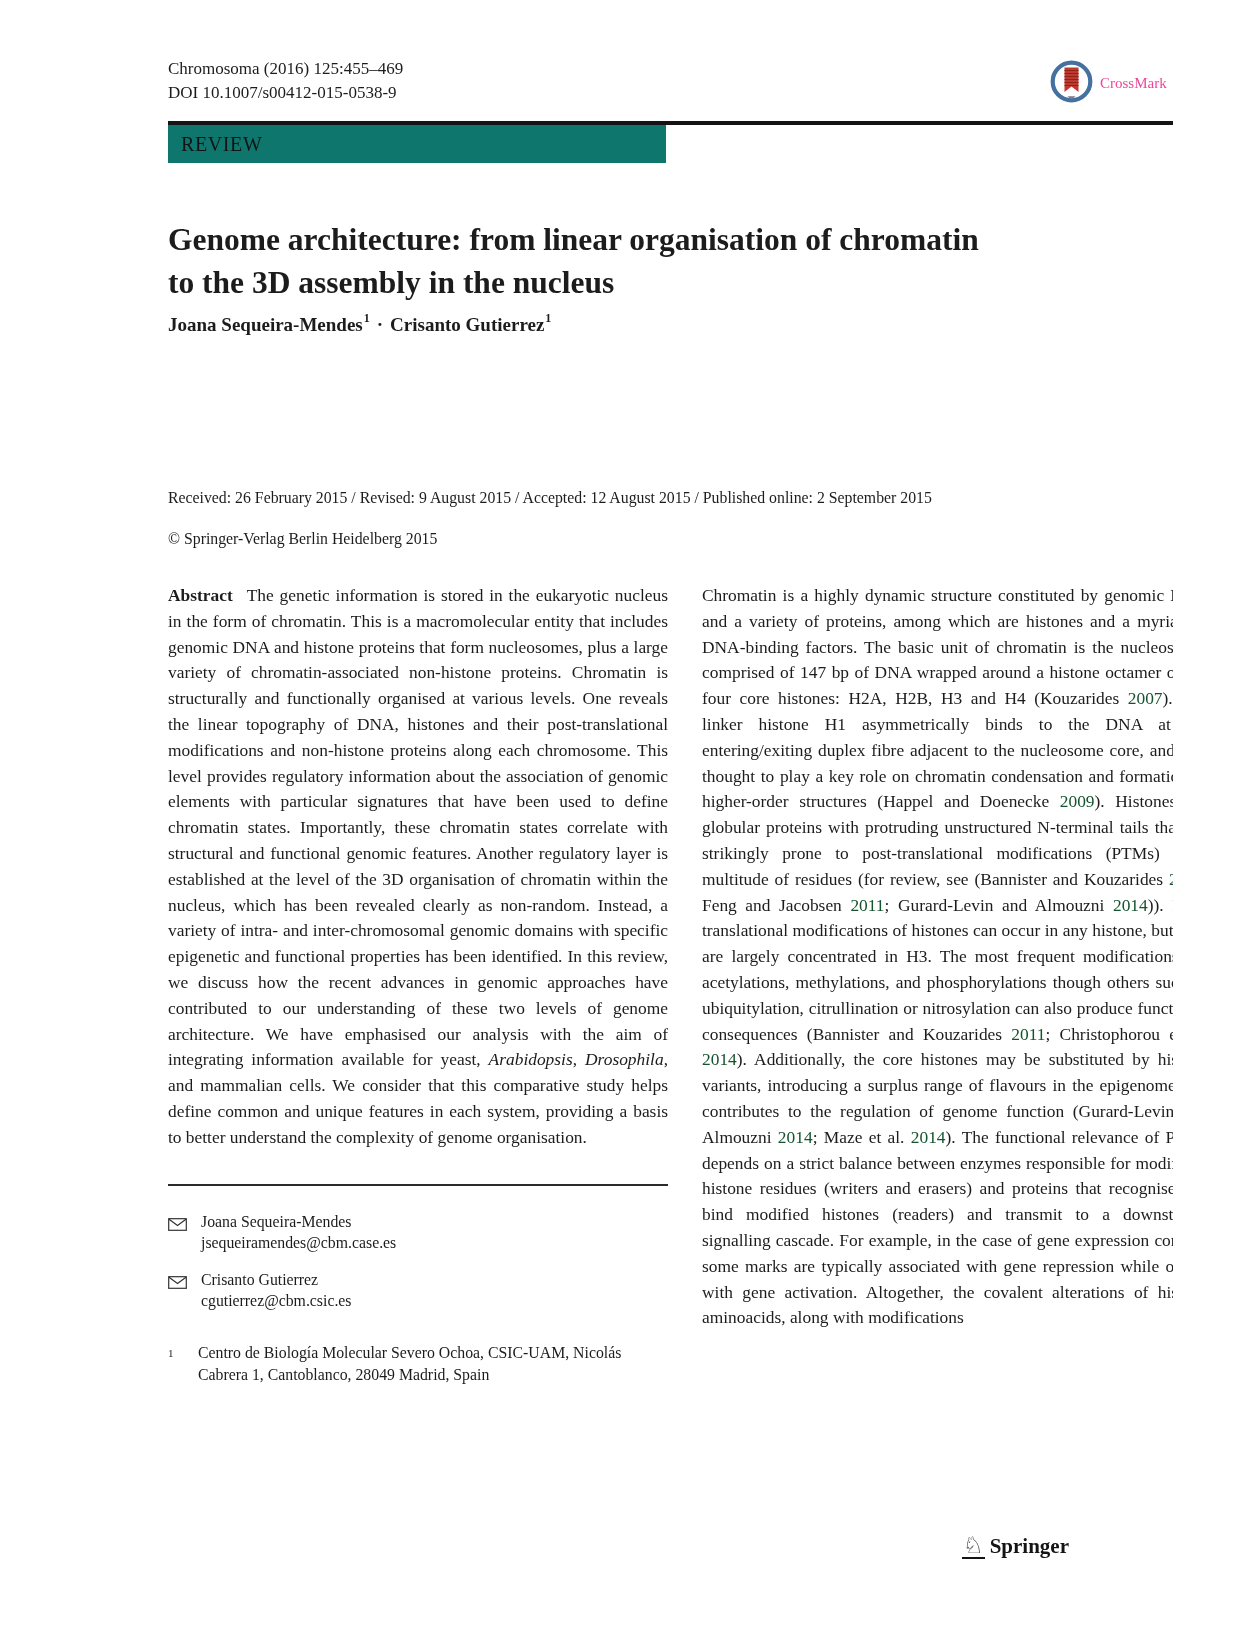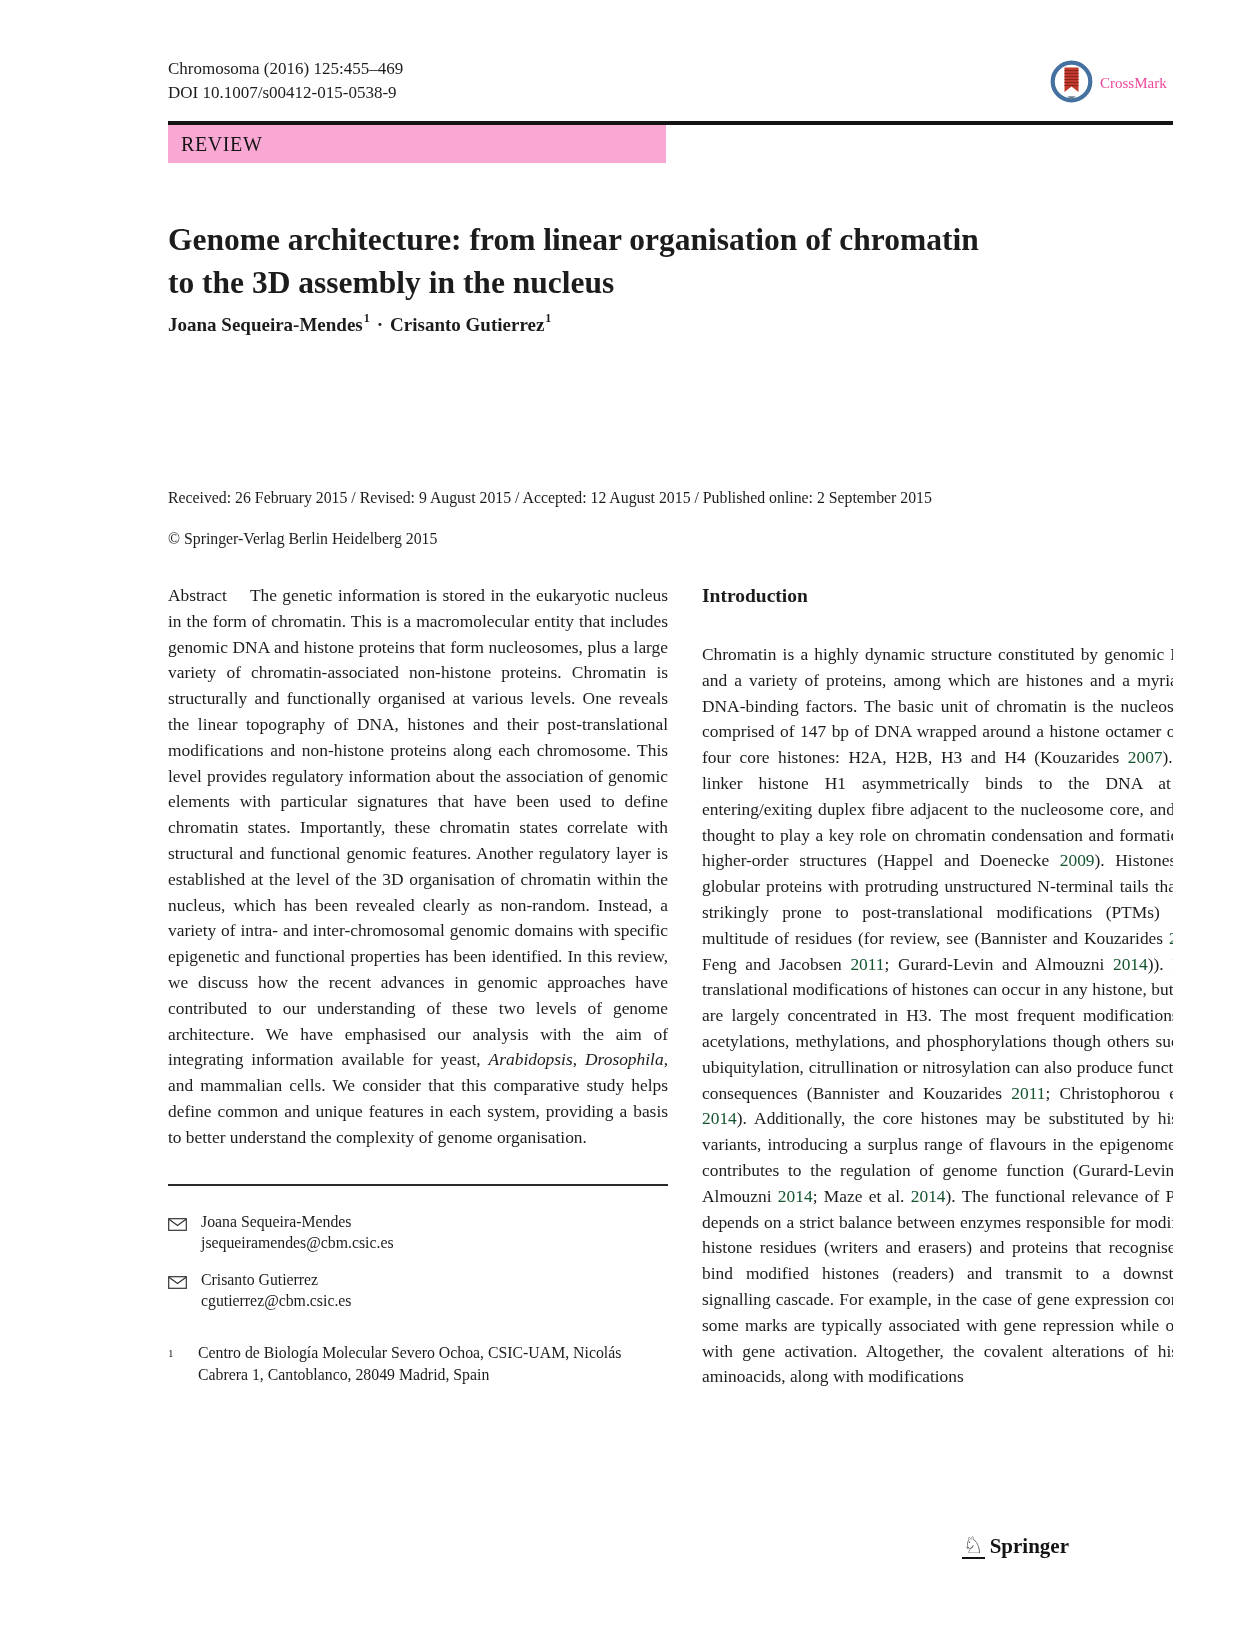--- a/index.html
+++ b/index.html
@@ -7,38 +7,38 @@
     position:relative; width:1105px; height:1648px; background:#ffffff;
     font-family:"Liberation Serif", serif; color:#1c1c1c; overflow:hidden;
     margin:0 auto;
   }
   .journal-lines { position:absolute; left:100px; top:57px; font-size:17px; line-height:24px; }
   .crossmark { position:absolute; left:982px; top:60px; display:flex; align-items:center; gap:7px; }
   .crossmark-label { font-size:15px; color:#ec4899;text-align:right; }
   .top-rule { position:absolute; left:100px; top:121px; width:1040px; height:4px; background:#141414; }
   .review-banner {
     position:absolute; left:100px; top:125px; width:498px; height:38px;
-    background:#f9a8d4; display:flex; align-items:center; box-sizing:border-box;
+    background:#0f766e; display:flex; align-items:center; box-sizing:border-box;
     padding-left:13px; font-size:20px; letter-spacing:0.6px; color:#141414;
   }
   .article-title {
     position:absolute; left:100px; top:197px; width:1040px;
     font-size:31.5px; font-weight:bold; line-height:43px; white-space:pre-line;
   }
   .authors { position:absolute; left:100px; top:313px; font-size:19px; font-weight:bold; }
   .authors sup { font-size:12px; position:relative; top:-2px; margin-left:1px; }
   .author-sep { margin:0 7px; }
   .dates-line { position:absolute; left:100px; top:489px; font-size:15.8px; }
   .copyright-line { position:absolute; left:100px; top:513px; font-size:15.8px;margin-top:17px; }
   .columns { position:absolute; left:100px; top:583px; width:1040px; display:flex; gap:34px; }
   .col { box-sizing:border-box; }
   .col-left { width:500px; }
   .col-right { width:506px; }
   .body-par { font-size:17.4px; line-height:25.8px; text-align:justify; margin:0; }
-  .abstract-label { font-weight:normal; margin-right:23px; }
+  .abstract-label { font-weight:bold; margin-right:14px; }
   .cite-link { color:#14532d; text-decoration:none; cursor:pointer; }
   .intro-heading { font-size:19.5px; font-weight:bold; margin:0 0 33px 0; line-height:26px; }
   .foot-rule { height:2px; background:#2a2a2a; margin:33px 0 25px 0; width:100%; }
   .corr-entry { display:flex; font-size:15.8px; line-height:21.5px; margin-bottom:15px; }
   .env-icon { flex:0 0 20px; margin-right:13px; padding-top:4px; }
   .affiliation { display:flex; font-size:15.8px; line-height:22.5px; margin-top:30px; width:492px; }
   .affil-sup { flex:0 0 30px; font-size:11px; padding-top:0px; }
   .springer-logo {
     position:absolute; right:104px; top:1534px;
     display:flex; align-items:flex-end; gap:5px;
@@ -94,21 +94,21 @@
 
       <div class="corr-entry">
         <span class="env-icon">
           <svg width="19" height="13" viewBox="0 0 19 13">
               <rect x="0.7" y="0.7" width="17.6" height="11.6" fill="none" stroke="#333" stroke-width="1.2"></rect>
               <path d="M1,1.2 L9.5,7.6 L18,1.2" fill="none" stroke="#333" stroke-width="1.2"></path>
             </svg>
         </span>
         <span>
           <div>Joana Sequeira-Mendes</div>
-          <div>jsequeiramendes@cbm.csic.es</div>
+          <div>jsequeiramendes@cbm.case.es</div>
         </span>
       </div>
 
       <div class="corr-entry">
         <span class="env-icon">
           <svg width="19" height="13" viewBox="0 0 19 13">
               <rect x="0.7" y="0.7" width="17.6" height="11.6" fill="none" stroke="#333" stroke-width="1.2"></rect>
               <path d="M1,1.2 L9.5,7.6 L18,1.2" fill="none" stroke="#333" stroke-width="1.2"></path>
             </svg>
         </span>
@@ -118,21 +118,20 @@
         </span>
       </div>
 
       <div class="affiliation">
         <span class="affil-sup">1</span>
         <span>Centro de Biología Molecular Severo Ochoa, CSIC-UAM, Nicolás Cabrera 1, Cantoblanco, 28049 Madrid, Spain</span>
       </div>
     </div>
 
     <div class="col col-right">
-      <h2 class="intro-heading">Introduction</h2>
       <p class="body-par">Chromatin is a highly dynamic structure constituted by genomic DNA and a variety of proteins, among which are histones and a myriad of DNA-binding factors. The basic unit of chromatin is the nucleosome, comprised of 147 bp of DNA wrapped around a histone octamer of the four core histones: H2A, H2B, H3 and H4 (Kouzarides <a class="cite-link">2007</a>). The linker histone H1 asymmetrically binds to the DNA at the entering/exiting duplex fibre adjacent to the nucleosome core, and it is thought to play a key role on chromatin condensation and formation of higher-order structures (Happel and Doenecke <a class="cite-link">2009</a>). Histones are globular proteins with protruding unstructured N-terminal tails that are strikingly prone to post-translational modifications (PTMs) in a multitude of residues (for review, see (Bannister and Kouzarides <a class="cite-link">2011</a>; Feng and Jacobsen <a class="cite-link">2011</a>; Gurard-Levin and Almouzni <a class="cite-link">2014</a>)). Post-translational modifications of histones can occur in any histone, but they are largely concentrated in H3. The most frequent modifications are acetylations, methylations, and phosphorylations though others such as ubiquitylation, citrullination or nitrosylation can also produce functional consequences (Bannister and Kouzarides <a class="cite-link">2011</a>; Christophorou et al. <a class="cite-link">2014</a>). Additionally, the core histones may be substituted by histone variants, introducing a surplus range of flavours in the epigenome that contributes to the regulation of genome function (Gurard-Levin and Almouzni <a class="cite-link">2014</a>; Maze et al. <a class="cite-link">2014</a>). The functional relevance of PTMs depends on a strict balance between enzymes responsible for modifying histone residues (writers and erasers) and proteins that recognise and bind modified histones (readers) and transmit to a downstream signalling cascade. For example, in the case of gene expression control, some marks are typically associated with gene repression while others with gene activation. Altogether, the covalent alterations of histone aminoacids, along with modifications</p>
     </div>
 
   </div>
 
   <div class="springer-logo">
     <span class="knight-glyph">♘</span>
     <span>Springer</span>
   </div>
 

